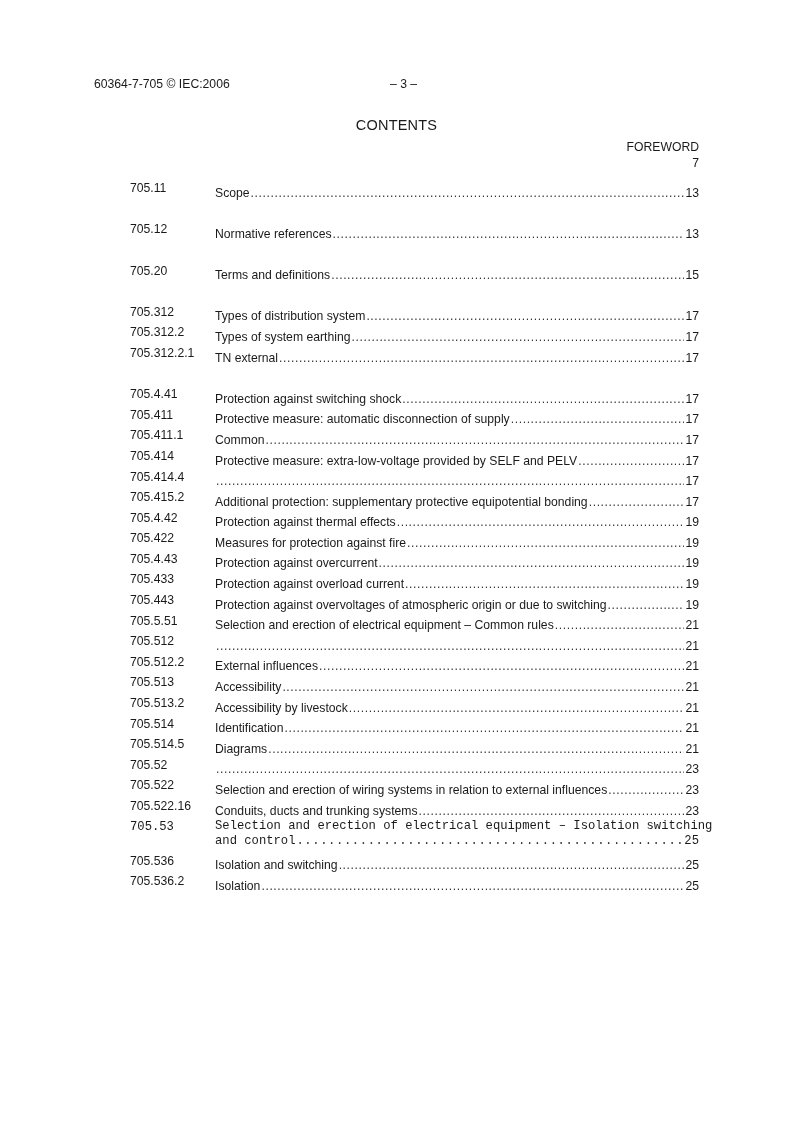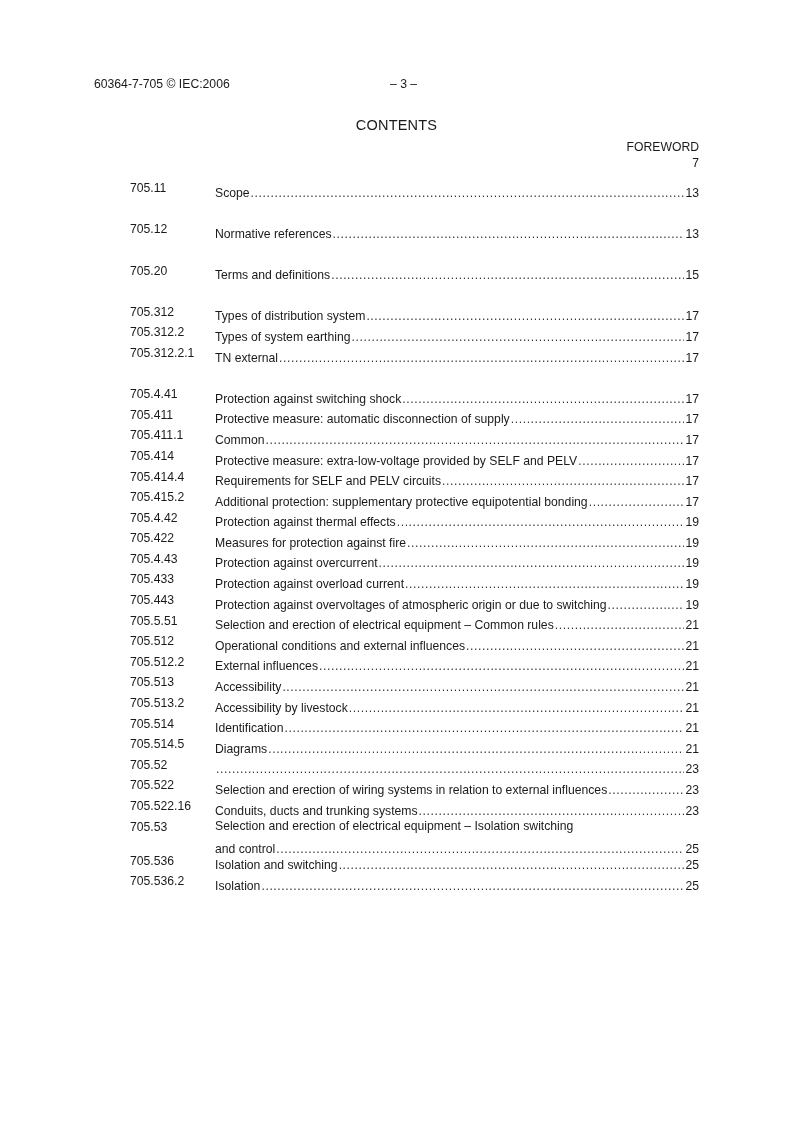--- a/index.html
+++ b/index.html
@@ -13,24 +13,24 @@
   .toc { position: absolute; top: 139px; left: 94px; width: 605px; }
   .row { position: relative; height: 20.6px; line-height: 16px; display: flex; }
   .row.gap { height: 20.6px; }
   .row .num { width: 85px; flex: none; white-space: nowrap; margin-left: 36px; }
   .row .entry { flex: 1; display: flex; align-items: flex-end; min-width: 0; }
   .row .entry .t { white-space: nowrap; }
   .row .entry .dots { flex: 1; overflow: hidden; white-space: nowrap; margin: 0 1px;
                       letter-spacing: 0.6px; color: #333; }
   .row .entry .dots::before { content: "........................................................................................................................................................................................................................................................"; }
   .row .entry .pg { white-space: nowrap; }
-  .row.wrap { height: 34px; }
+  .row.wrap { height: 34px; font-family: Liberation Mono, monospace; }
   .row.wrap .entry { flex-direction: column; align-items: stretch; }
   .row.wrap .entry .line1 { white-space: nowrap; height: 14px; line-height: 14px; }
-  .row.wrap .entry .line2 { display: flex; margin-top: 8px; }
+  .row.wrap .entry .line2 { display: flex; }
   .row.wrap .entry .line2 .dots { flex: 1; }
   .full .entry { margin-left: 0; flex-direction: column; }
 </style>
 </head>
 <body>
 
 <div class="header">
   <span class="left">60364-7-705 © IEC:2006</span>
   <span class="center">– 3 –</span>
 </div>
@@ -126,21 +126,20 @@
       <span class="num">705.414</span>
       <div class="entry">
         <span class="t">Protective measure: extra-low-voltage provided by SELF and PELV</span>
         <span class="dots"></span>
         <span class="pg">17</span>
       </div>
     </div>
     <div class="row">
       <span class="num">705.414.4</span>
       <div class="entry">
-        <span class="t">Requirements for SELF and PELV circuits</span>
         <span class="dots"></span>
         <span class="pg">17</span>
       </div>
     </div>
     <div class="row">
       <span class="num">705.415.2</span>
       <div class="entry">
         <span class="t">Additional protection: supplementary protective equipotential bonding</span>
         <span class="dots"></span>
         <span class="pg">17</span>
@@ -190,21 +189,20 @@
       <span class="num">705.5.51</span>
       <div class="entry">
         <span class="t">Selection and erection of electrical equipment – Common rules</span>
         <span class="dots"></span>
         <span class="pg">21</span>
       </div>
     </div>
     <div class="row">
       <span class="num">705.512</span>
       <div class="entry">
-        <span class="t">Operational conditions and external influences</span>
         <span class="dots"></span>
         <span class="pg">21</span>
       </div>
     </div>
     <div class="row">
       <span class="num">705.512.2</span>
       <div class="entry">
         <span class="t">External influences</span>
         <span class="dots"></span>
         <span class="pg">21</span>

